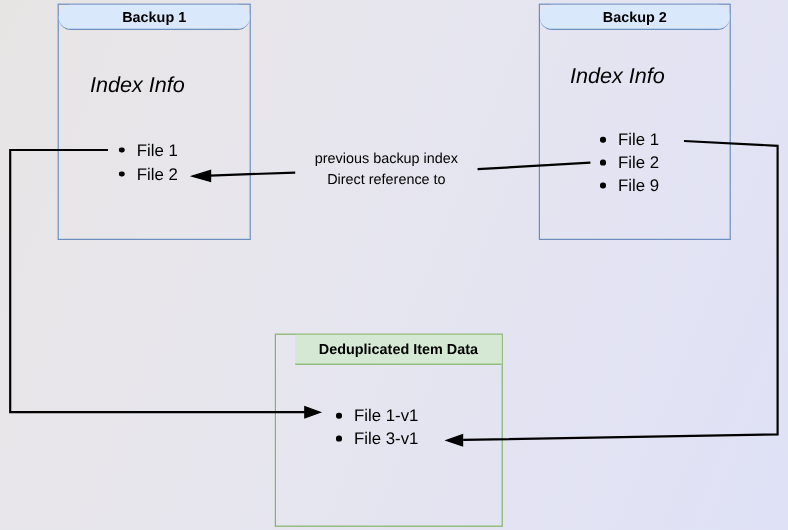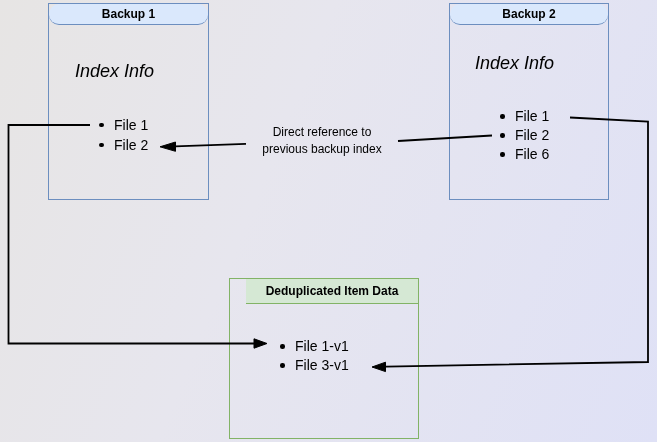--- a/index.html
+++ b/index.html
@@ -89,21 +89,21 @@
 
   <div class="box blue" style="left:449px; top:3px; width:160px; height:197px;padding-left:40px;">
     <div class="box-header">
       <span>Backup 2</span>
     </div>
   </div>
   <div class="subtitle" style="left:475px; top:54px;">Index Info</div>
   <ul class="file-list lh19" style="left:500px; top:107px;">
     <li>File 1</li>
     <li>File 2</li>
-    <li>File 6</li>
+    <li>File 9</li>
   </ul>
 
   <div class="box green" style="left:229px; top:278px; width:190px; height:161px;">
     <div class="box-header">
       <span>Deduplicated Item Data</span>
     </div>
   </div>
   <ul class="file-list lh19" style="left:280px; top:337px;">
     <li>File 1-v1</li>
     <li>File 3-v1</li>
@@ -116,17 +116,17 @@
 
     <path d="M 570,117.5 L 648,121.5 L 648,362 L 386,366.6"></path>
     <polygon points="372,367 385.5,362.2 385.5,371.6"></polygon>
 
     <path d="M 492,135.5 L 398,141"></path>
     <path d="M 246,143.8 L 175,146.3"></path>
     <polygon points="160,146.8 175.5,142 175.5,151.3"></polygon>
   </svg>
 
   <div class="edge-label">
+    <div>previous backup index</div>
     <div>Direct reference to</div>
-    <div>previous backup index</div>
   </div>
 
 </div>
 
 </body></html>

